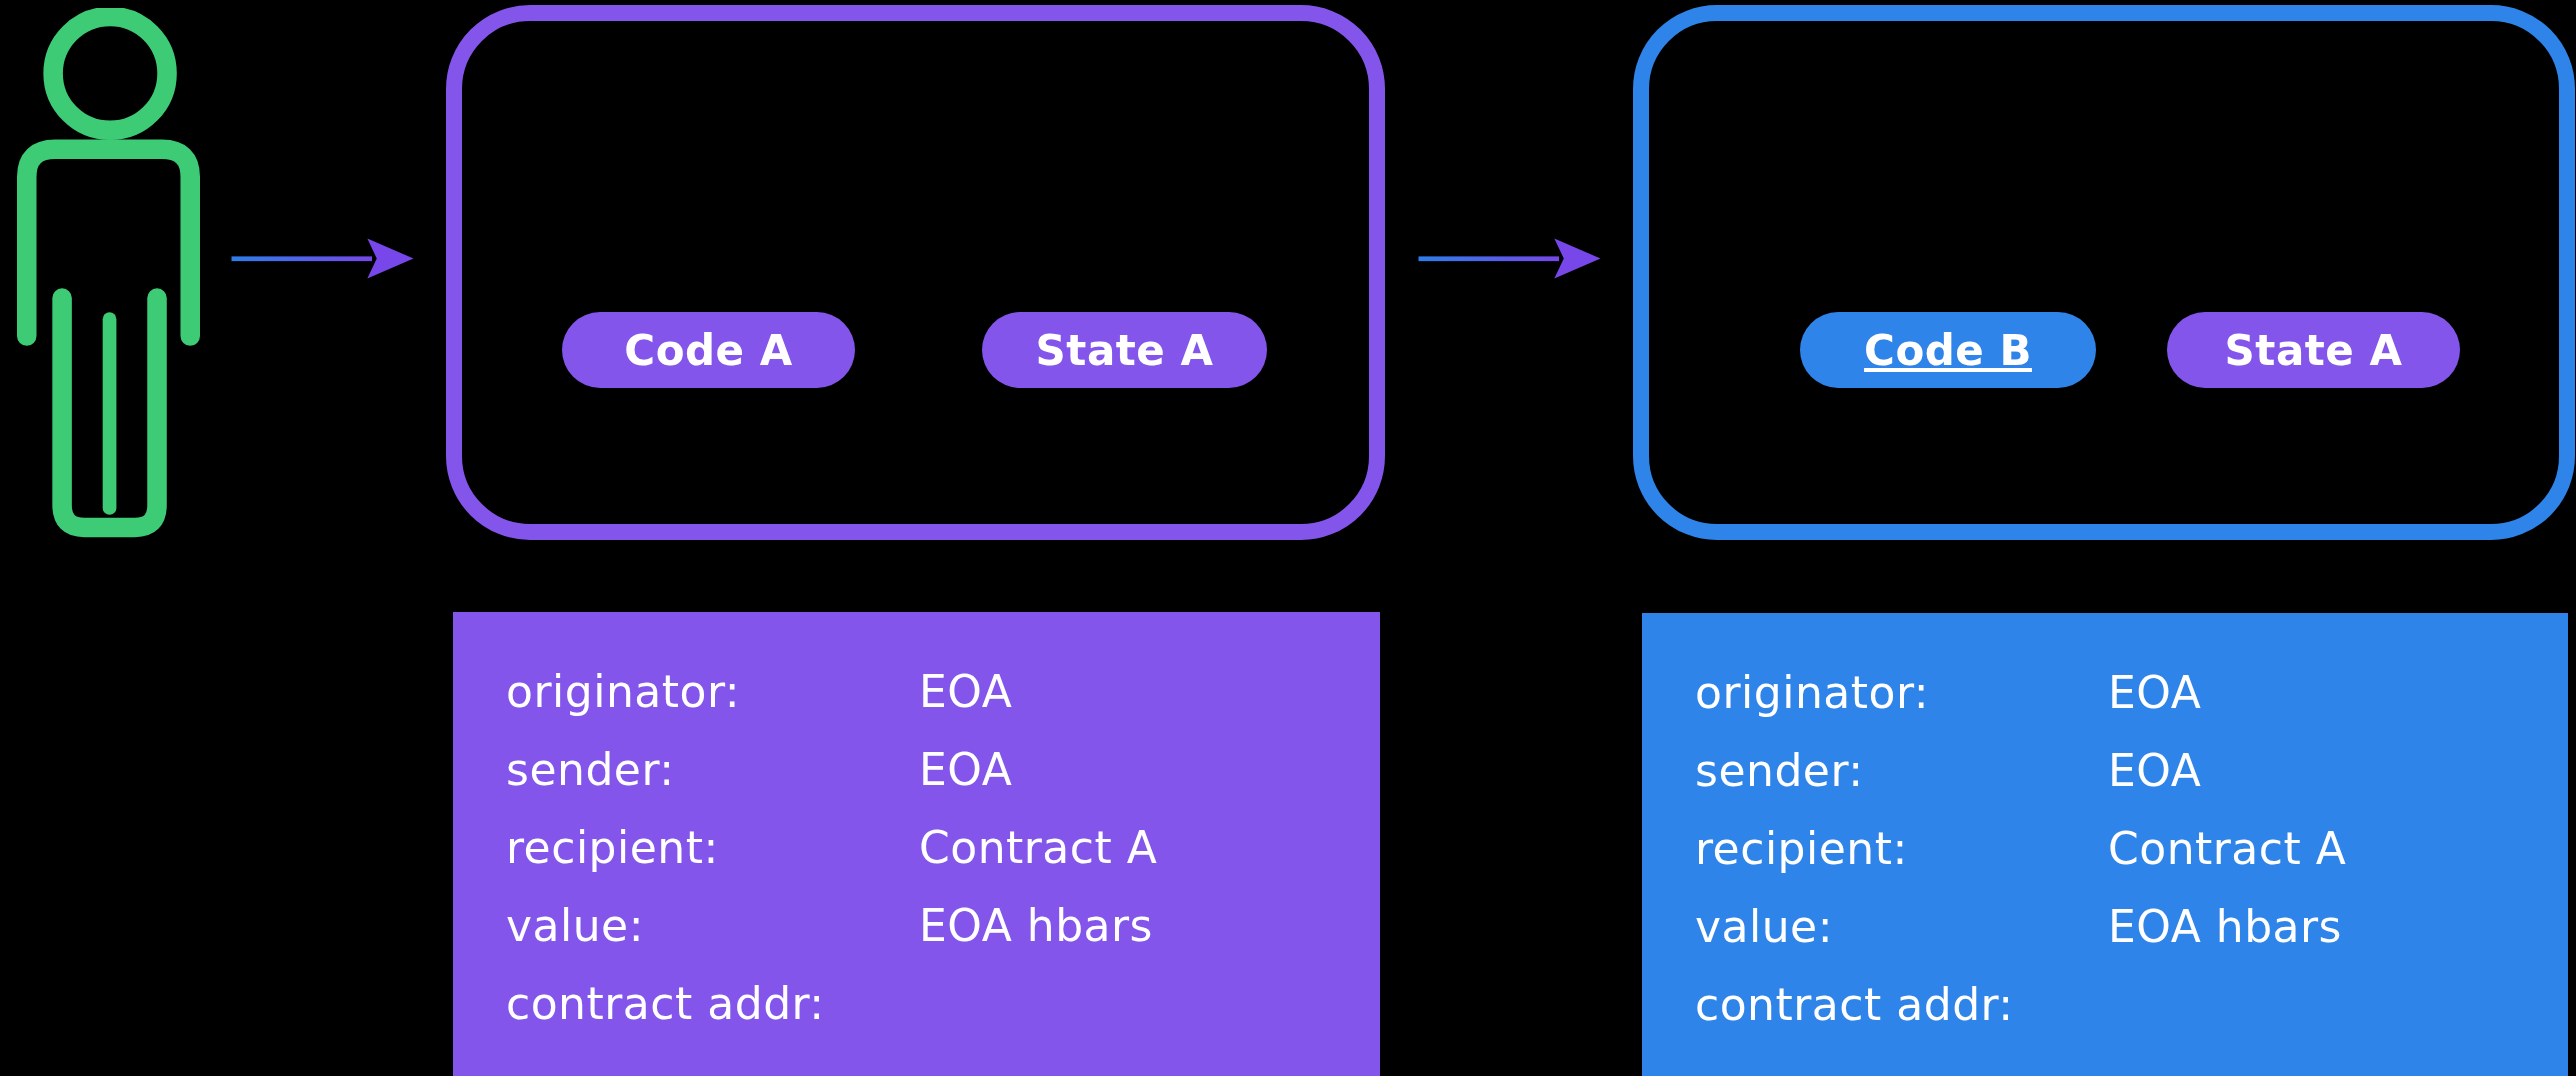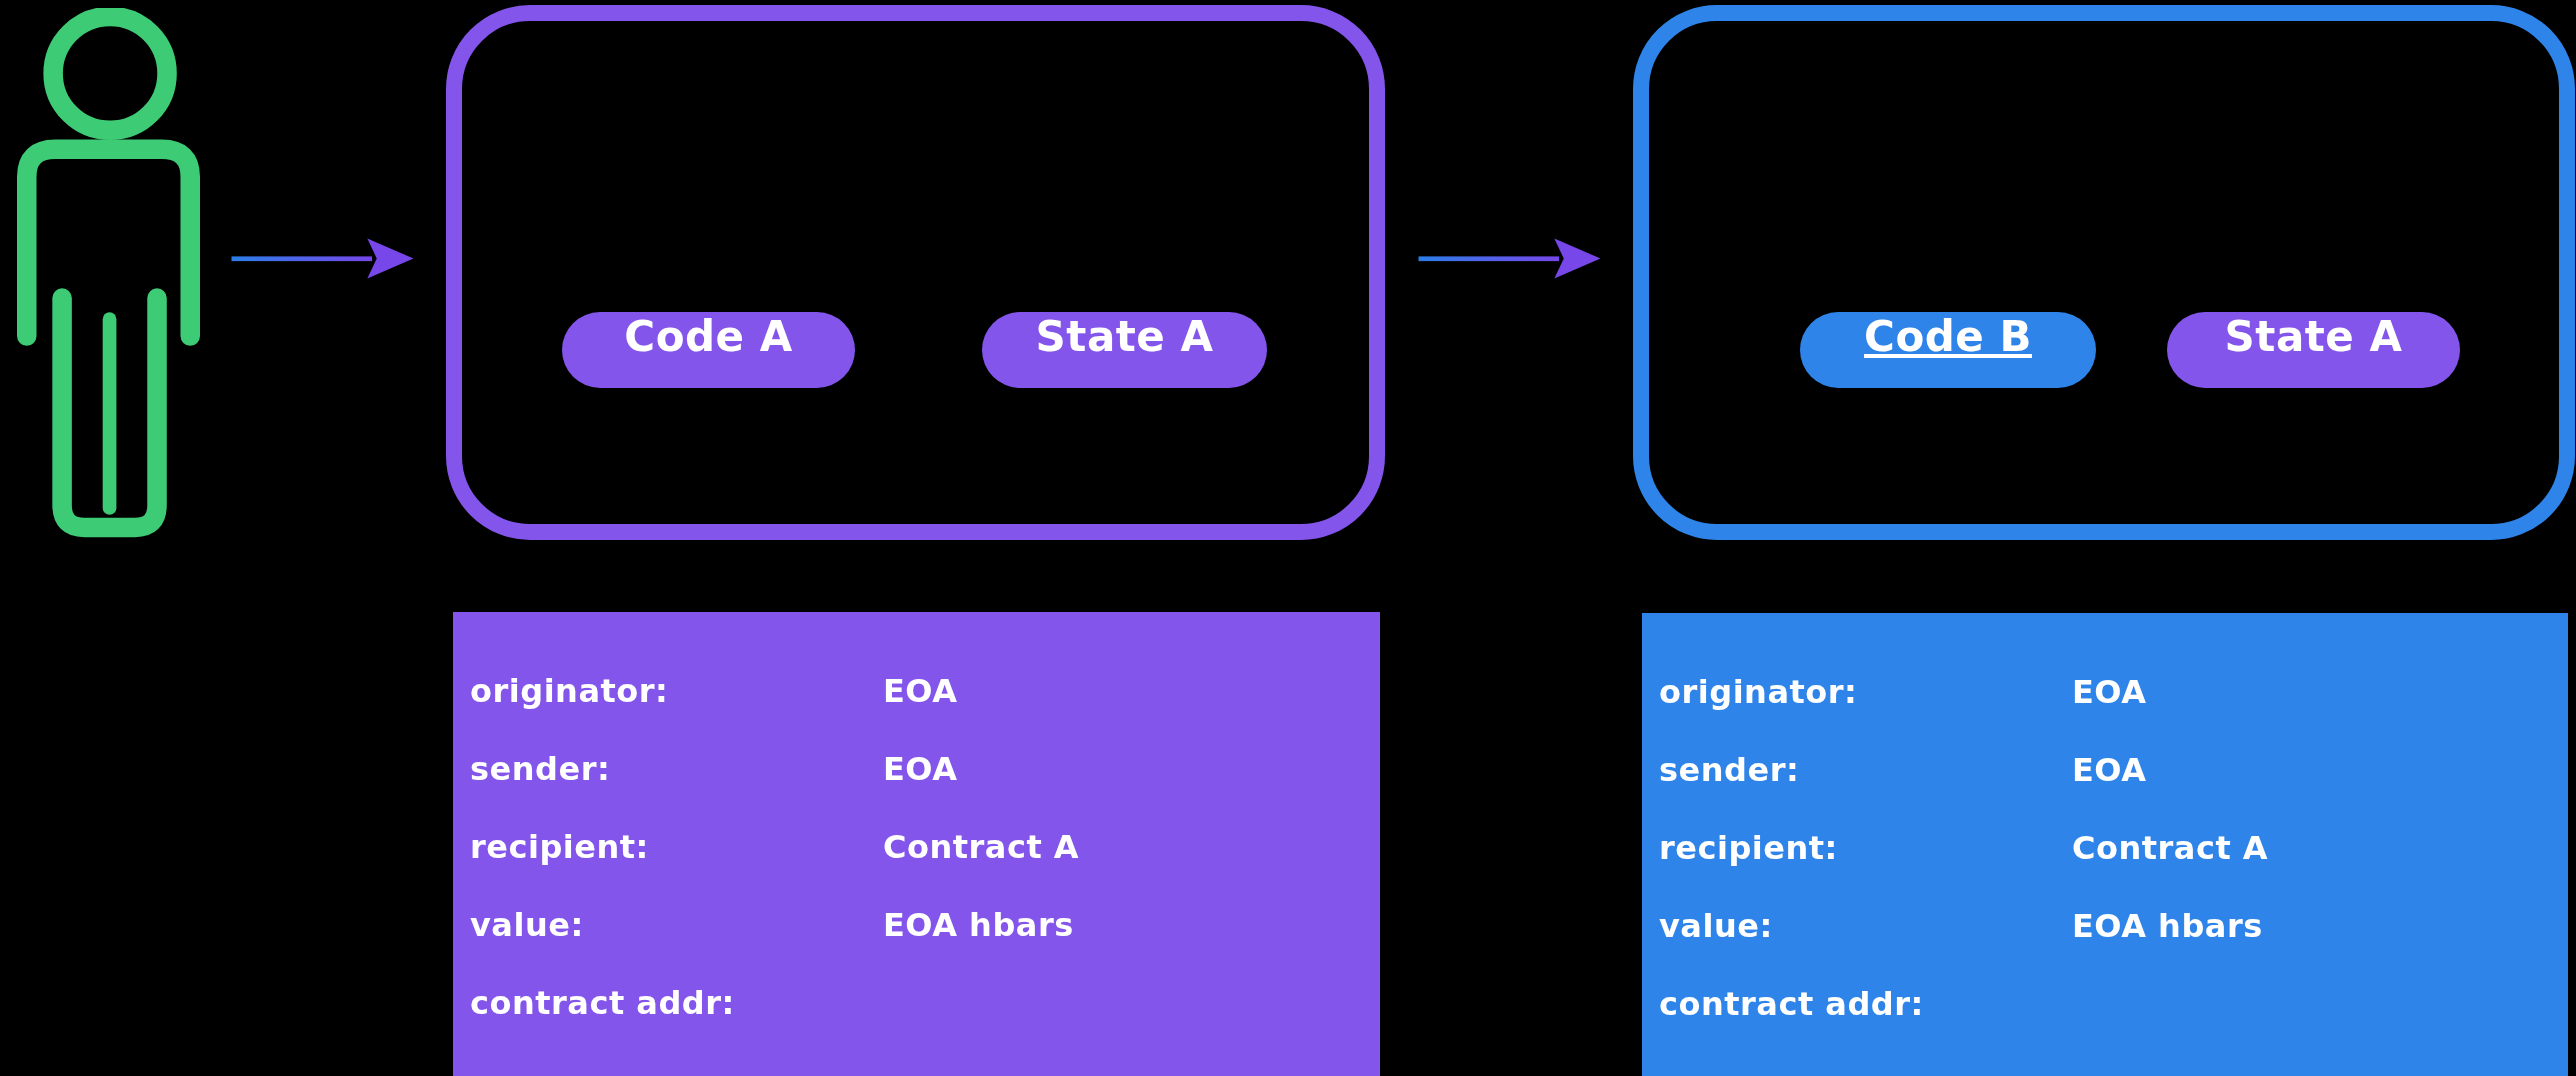--- a/index.html
+++ b/index.html
@@ -28,32 +28,32 @@
     border-radius:84px;
     background:transparent;
   }
   #box-a{left:446px;width:939px;border:16px solid var(--purple);}
   #box-b{left:1633px;width:942px;border:16px solid var(--blue);}
   
   .pill{
     position:absolute;
     top:312px;height:76px;width:293px;
     border-radius:38px;
-    display:flex;justify-content:center;
+    display:flex;align-items:center;justify-content:center;
     color:var(--text);
     font-size:42px;font-weight:bold;letter-spacing:0.5px;
   }
   .pill-purple{background:var(--purple);}
   .pill-blue{background:var(--blue);}
   
   .panel{
     position:absolute;
     color:var(--text);
-    font-size:32px;font-weight:bold;letter-spacing:0.5px;
-    padding:40px 0 0 17px;
+    font-size:44px;font-weight:normal;letter-spacing:0.5px;
+    padding:40px 0 0 53px;
   }
   #panel-a{left:453px;top:612px;width:927px;height:464px;background:var(--purple);}
   #panel-b{left:1642px;top:613px;width:926px;height:463px;background:var(--blue);}
   .row{
     display:grid;
     grid-template-columns:413px 1fr;
     height:78px;
     align-items:center;
   }
   .lbl,.val{white-space:nowrap;}

